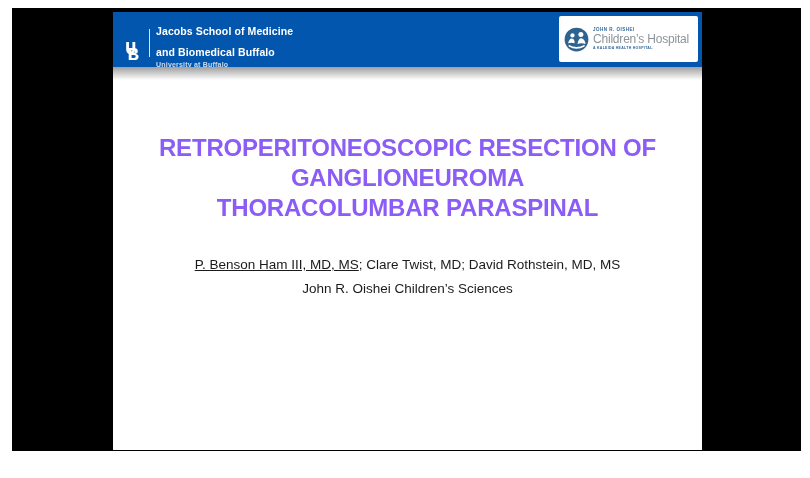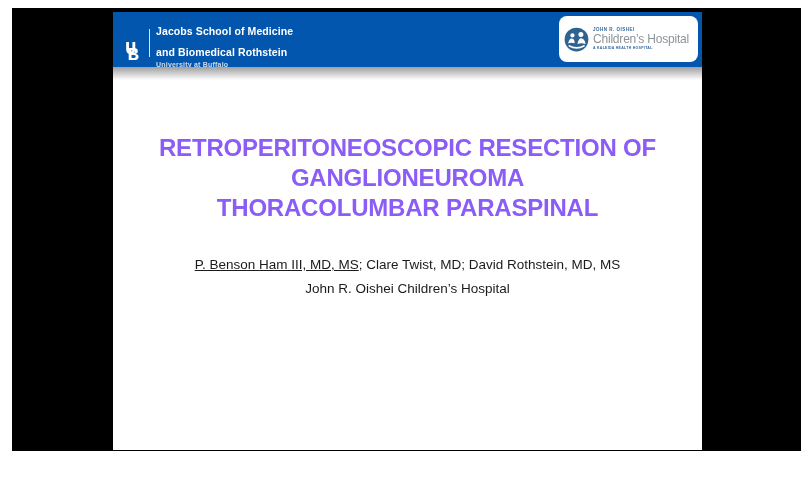--- a/index.html
+++ b/index.html
@@ -30,21 +30,21 @@
   .ub-monogram .u { position:relative; top:-3px; }
   .ub-monogram .b { position:relative; top:3px; margin-left:-9px; }
   .ub-divider { width:1px; height:28px; background:rgba(255,255,255,0.85); margin:0 6px 0 4px; }
   .ub-text { color:#ffffff; }
   .ub-school { font-size:10.5px; line-height:12.5px; font-weight:600; letter-spacing:0.1px;margin-top:8px; }
   .ub-university { font-size:7px; font-weight:bold; color:rgba(255,255,255,0.78);
                    margin-top:3px; letter-spacing:0.2px; }
 
   
   .oishei-box { position:absolute; right:4px; top:4px; width:139px; height:46px;
-                background:#ffffff; border-radius:8px;
+                background:#ffffff; border-radius:2px;
                 display:flex; align-items:center; padding-left:5px; }
   .oishei-icon { flex:0 0 auto; width:25px; height:25px; margin-right:4px; }
   .oishei-text { display:flex; flex-direction:column; line-height:1; }
   .oishei-small { font-size:4.5px; font-weight:bold; color:#31669b; letter-spacing:0.5px;
                   margin-bottom:1px; }
   .oishei-large { font-size:12px; color:#8d9499; letter-spacing:-0.2px; }
   .oishei-tagline { font-size:3.5px; font-weight:bold; color:#31669b; margin-top:2px;
                     letter-spacing:0.3px; }
 
   
@@ -64,21 +64,21 @@
 
     <div class="slide">
 
       <div class="header-bar">
 
         <div class="ub-logo">
           <div class="ub-monogram"><span class="u">U</span><span class="b">B</span></div>
           <div class="ub-divider"></div>
           <div class="ub-text">
             <div class="ub-school">Jacobs School of Medicine</div>
-            <div class="ub-school">and Biomedical Rothstein</div>
+            <div class="ub-school">and Biomedical Buffalo</div>
             <div class="ub-university">University at Buffalo</div>
           </div>
         </div>
 
         <div class="oishei-box">
           <svg class="oishei-icon" viewBox="0 0 40 40">
             <circle cx="20" cy="20" r="19" fill="#2e628f"></circle>
             <circle cx="13.5" cy="13.5" r="3.4" fill="#ffffff"></circle>
             <path d="M6.5 26 Q9 16.5 14 18.8 Q17 20 17 26 Q12 24 6.5 26 Z" fill="#ffffff"></path>
             <circle cx="27" cy="12" r="4" fill="#ffffff"></circle>
@@ -96,18 +96,18 @@
       <div class="header-shadow"></div>
 
       <div class="slide-title">
         <div>RETROPERITONEOSCOPIC RESECTION OF</div>
         <div>GANGLIONEUROMA</div>
         <div>THORACOLUMBAR PARASPINAL</div>
       </div>
 
       <div class="authors-block">
         <div><span class="authors-underlined">P. Benson Ham III, MD, MS</span><span>; Clare Twist, MD; David Rothstein, MD, MS</span></div>
-        <div>John R. Oishei Children’s Hospital</div>
+        <div>John R. Oishei Children’s Sciences</div>
       </div>
 
     </div>
   </div>
 </div>
 
 </body></html>

